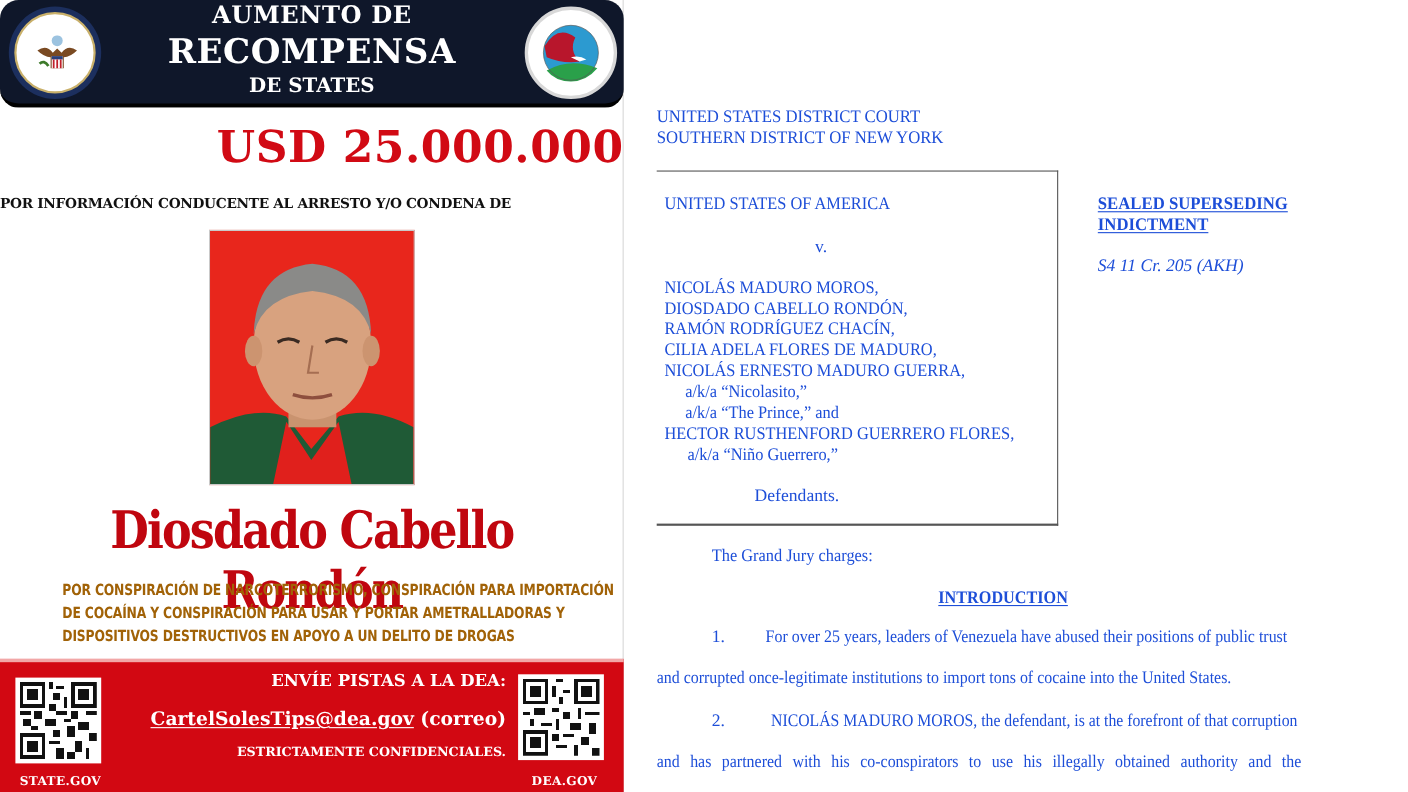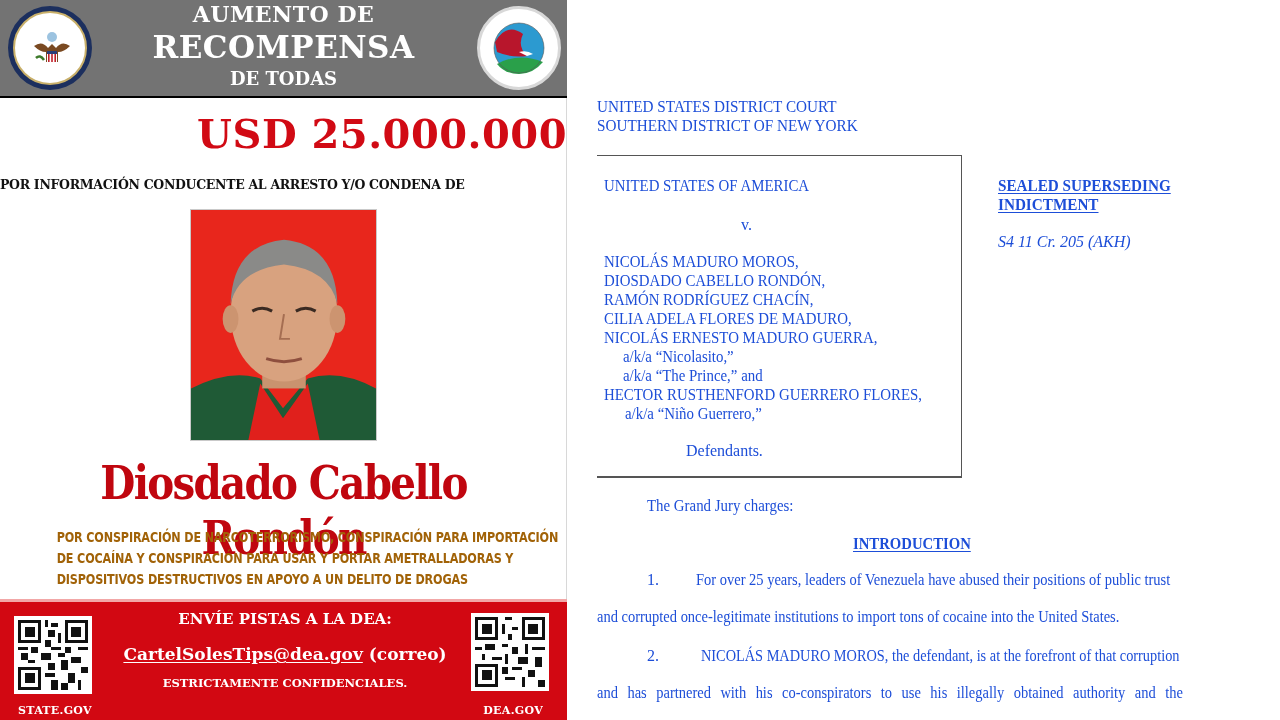--- a/index.html
+++ b/index.html
@@ -6,22 +6,23 @@
   html, body { width: 1280px; height: 720px; overflow: hidden; background: #ffffff; }
   body { position: relative; font-family: "Liberation Serif", serif; }
 
   
   .poster {
     position: absolute; left: 0; top: 0; width: 567px; height: 720px;
     background: #ffffff; border-right: 1px solid #d8d8d8;
   }
   .poster-header {
     position: absolute; left: 0; top: 0; width: 567px; height: 98px;
-    background: #737373;
-    border-bottom: 2px solid #000000;
+    background: #0f172a;
+    border-bottom: 4px solid #000000;
+    border-radius: 17px;
   }
   .seal {
     position: absolute; top: 6px; width: 84px; height: 84px; border-radius: 50%;
   }
   .seal-state { left: 8px; background: #1c2f5e; }
   .seal-state .ring {
     position: absolute; left: 5px; top: 5px; width: 74px; height: 74px; border-radius: 50%;
     background: #ffffff; border: 2px solid #c9b06a;
   }
   .seal-state .eagle {
@@ -74,21 +75,21 @@
   .qr-left { left: 14px; }
   .qr-right { right: 18px; top: 11px; }
   .qr svg { width: 100%; height: 100%; display: block; }
   .qr-caption {
     position: absolute; bottom: 3px; color: #ffffff; font-family: "DejaVu Serif", serif;
     font-weight: bold; font-size: 11px; letter-spacing: 0.3px;
   }
   .qr-caption-left { left: 18px; }
   .qr-caption-right { right: 24px; }
   .footer-text {
-    position: absolute; left: 110px; width: 350px; text-align: center; color: #ffffff;
+    position: absolute; left: 110px; width: 350px; text-align: right; color: #ffffff;
     font-family: "DejaVu Serif", serif; font-weight: bold;
   }
   .f-title { top: 8px; font-size: 15px; }
   .f-email { top: 42px; font-size: 17px; }
   .f-email a { color: #ffffff; text-decoration: underline; text-underline-offset: 2px; }
   .f-note { top: 72px; font-size: 11.5px; line-height: 18px; }
 
   
   .doc { position: absolute; left: 568px; top: 0; width: 712px; height: 720px; background: #ffffff; color: #1d4ed8; }
   .doc .t { position: absolute; font-family: "Liberation Serif", serif; font-size: 16px; white-space: nowrap;
@@ -144,21 +145,21 @@
           <rect x="16" y="22" width="1.6" height="8" fill="#c0202a"></rect>
           <rect x="19.2" y="22" width="1.6" height="8" fill="#c0202a"></rect>
           <rect x="22.4" y="22" width="1.6" height="8" fill="#c0202a"></rect>
           <path d="M4 26 Q8 22 12 28" stroke="#3d7a2a" stroke-width="2.5" fill="none"></path>
         </svg>
       </div>
     </div>
 
     <div class="header-text h-line1">AUMENTO DE</div>
     <div class="header-text h-line2">RECOMPENSA</div>
-    <div class="header-text h-line3">DE TODAS</div>
+    <div class="header-text h-line3">DE STATES</div>
 
     <div class="seal seal-dea">
       <svg class="dea-svg" viewBox="0 0 72 72">
         <circle cx="36" cy="36" r="35" fill="#ffffff"></circle>
         <circle cx="36" cy="36" r="25" fill="#2c9ad0"></circle>
         <path d="M12 30 Q24 10 40 22 Q34 34 44 44 Q28 46 14 40Z" fill="#b8162c"></path>
         <path d="M14 52 Q36 40 60 50 Q50 62 36 62 Q22 62 14 52Z" fill="#2aa04a"></path>
         <path d="M36 40 Q44 38 50 42 L44 44Z" fill="#ffffff"></path>
         <circle cx="36" cy="36" r="25" fill="none" stroke="#555" stroke-width="0.6"></circle>
       </svg>

